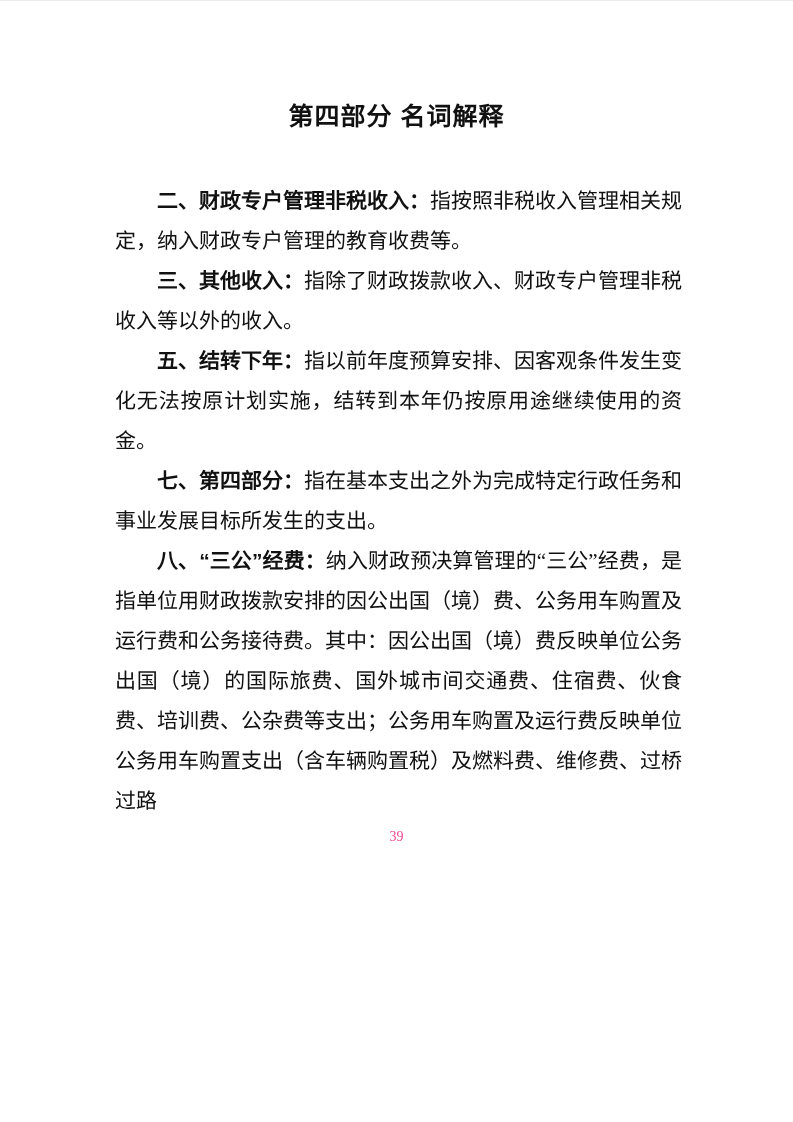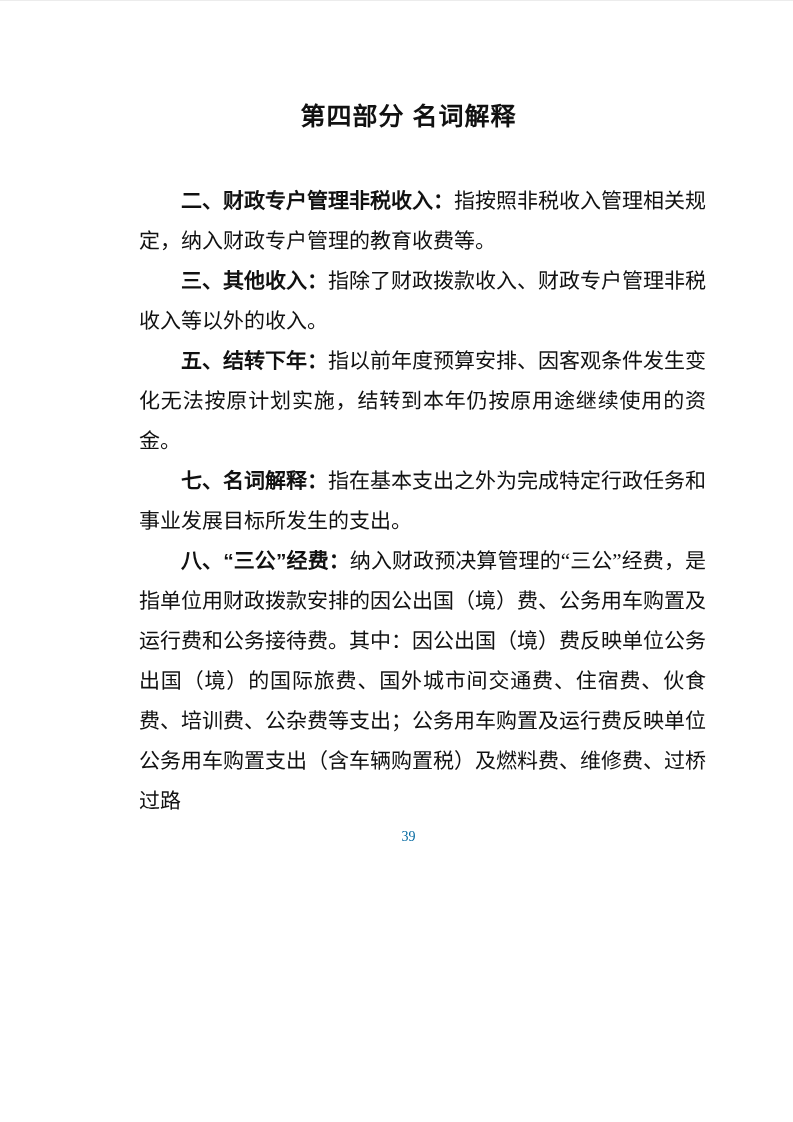--- a/index.html
+++ b/index.html
@@ -9,21 +9,20 @@
   }
   .page {
     position: relative;
     width: 793px;
     height: 1122px;
     background: #ffffff;
     overflow: hidden;
     border-top: 1px solid #ececec;
     box-sizing: border-box;
     color: #111111;
-    padding-left: 24px;
   }
   .doc-title {
     margin: 0;
     padding-top: 97px;
     text-align: center;
     font-family: "Liberation Sans", "DejaVu Sans", sans-serif;
     font-weight: 700;
     font-size: 25px;
     line-height: 36px;
     letter-spacing: 1px;
@@ -49,42 +48,42 @@
     font-weight: 700;
   }
   .page-footer {
     margin-top: 6px;
     text-align: center;
   }
   .page-number {
     font-family: "Liberation Serif", "DejaVu Serif", serif;
     font-size: 14px;
     line-height: 18px;
-    color: #0369a1;
+    color: #ec4899;
   }
 </style>
 </head>
 <body>
 
 <div class="page">
 
   <h1 class="doc-title">第四部分 名词解释</h1>
 
   <main class="content">
 
 
     <p class="entry"><span class="term">二、财政专户管理非税收入：</span><span class="definition">指按照非税收入管理相关规定，纳入财政专户管理的教育收费等。</span></p>
 
     <p class="entry"><span class="term">三、其他收入：</span><span class="definition">指除了财政拨款收入、财政专户管理非税收入等以外的收入。</span></p>
 
 
     <p class="entry"><span class="term">五、结转下年：</span><span class="definition">指以前年度预算安排、因客观条件发生变化无法按原计划实施，结转到本年仍按原用途继续使用的资金。</span></p>
 
 
-    <p class="entry"><span class="term">七、名词解释：</span><span class="definition">指在基本支出之外为完成特定行政任务和事业发展目标所发生的支出。</span></p>
+    <p class="entry"><span class="term">七、第四部分：</span><span class="definition">指在基本支出之外为完成特定行政任务和事业发展目标所发生的支出。</span></p>
 
     <p class="entry"><span class="term">八、“三公”经费：</span><span class="definition">纳入财政预决算管理的“三公”经费，是指单位用财政拨款安排的因公出国（境）费、公务用车购置及运行费和公务接待费。其中：因公出国（境）费反映单位公务出国（境）的国际旅费、国外城市间交通费、住宿费、伙食费、培训费、公杂费等支出；公务用车购置及运行费反映单位公务用车购置支出（含车辆购置税）及燃料费、维修费、过桥过路</span></p>
 
   </main>
 
   <footer class="page-footer">
     <span class="page-number">39</span>
   </footer>
 
 </div>

